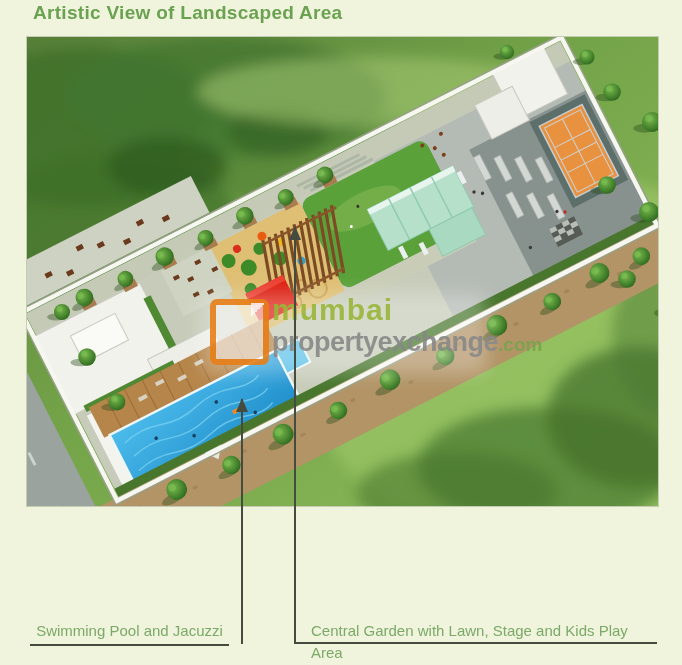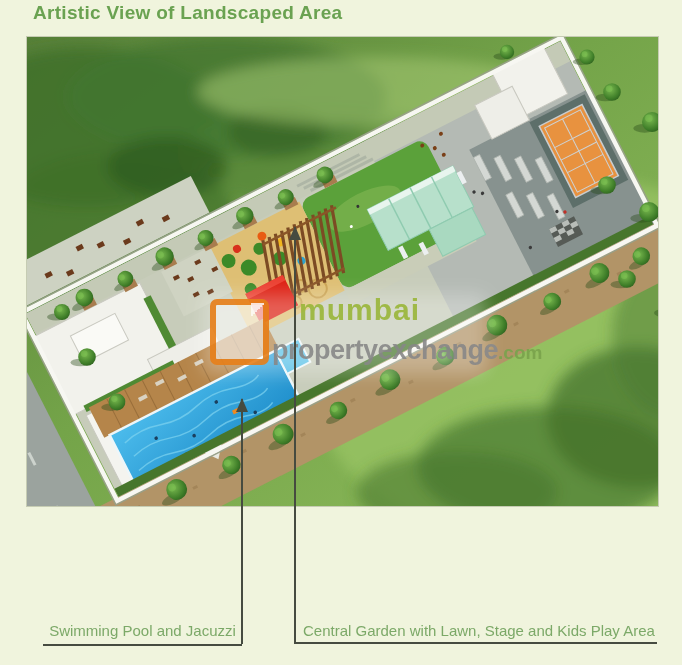--- a/index.html
+++ b/index.html
@@ -24,39 +24,39 @@
   .wm-logo{
     position:absolute;left:8px;top:7px;width:47px;height:54px;
     border:6px solid var(--wm-orange,#e8821e);border-radius:7px;
     background:rgba(255,255,255,.55);
   }
   .wm-fold2{
     position:absolute;right:-2px;top:-2px;width:14px;height:14px;
     background:linear-gradient(135deg,rgba(255,255,255,.9) 50%,transparent 50%);
   }
   .wm-text{position:absolute;left:70px;top:3px;white-space:nowrap;line-height:1;}
-  .wm-brand{display:block;font-size:30px;font-weight:bold;color:var(--wm-green,#9cb83e);letter-spacing:1px;margin-left:27px;}
-  .wm-domain{display:inline-block;margin-top:12px;font-size:27px;font-weight:600;color:var(--wm-gray,#8b8b8b);letter-spacing:-.5px;}
+  .wm-brand{display:block;font-size:30px;font-weight:bold;color:var(--wm-green,#9cb83e);letter-spacing:1px;}
+  .wm-domain{display:inline-block;margin-top:4px;font-size:27px;font-weight:600;color:var(--wm-gray,#8b8b8b);letter-spacing:-.5px;}
   .wm-tld{display:inline-block;font-size:19px;font-weight:bold;color:var(--wm-green2,#7aa34d);vertical-align:baseline;}
   
   .callout-line{position:absolute;width:2px;background:var(--line-dark,#4a4f43);}
   .line-pool{left:241px;top:399px;height:245px;}
   .line-garden{left:294px;top:227px;height:417px;}
   .arrow-up{position:absolute;width:0;height:0;
     border-left:6px solid transparent;border-right:6px solid transparent;
     border-bottom:14px solid var(--line-dark,#3f443c);}
   .arrow-pool{left:236px;top:398px;}
   .arrow-garden{left:289px;top:226px;}
   .callout-label{
     position:absolute;top:620px;height:24px;line-height:22px;
     border-bottom:2px solid var(--line-dark,#4a4f43);
     font-size:15px;color:var(--label-green,#7ca968);
   }
-  .label-pool{left:43px;width:199px;text-align:center;}
-  .label-garden{left:295px;width:362px;text-align:left;padding-left:8px;box-sizing:border-box;}
+  .label-pool{left:30px;width:199px;text-align:center;}
+  .label-garden{left:295px;width:362px;text-align:left;padding-left:16px;box-sizing:border-box;}
 </style>
 <style>
   .lawn{fill:var(--lawn-green)} .stage{fill:var(--stage-red)}
   .mint{fill:var(--mint-wall)} .deck{fill:var(--deck-brown)}
   .tennis{fill:var(--tennis-orange)} .sepath{fill:var(--path-tan)}</style></head>
 <body>
 
 <div class="page-title">Artistic View of Landscaped Area</div>
 
 <div class="photo">

